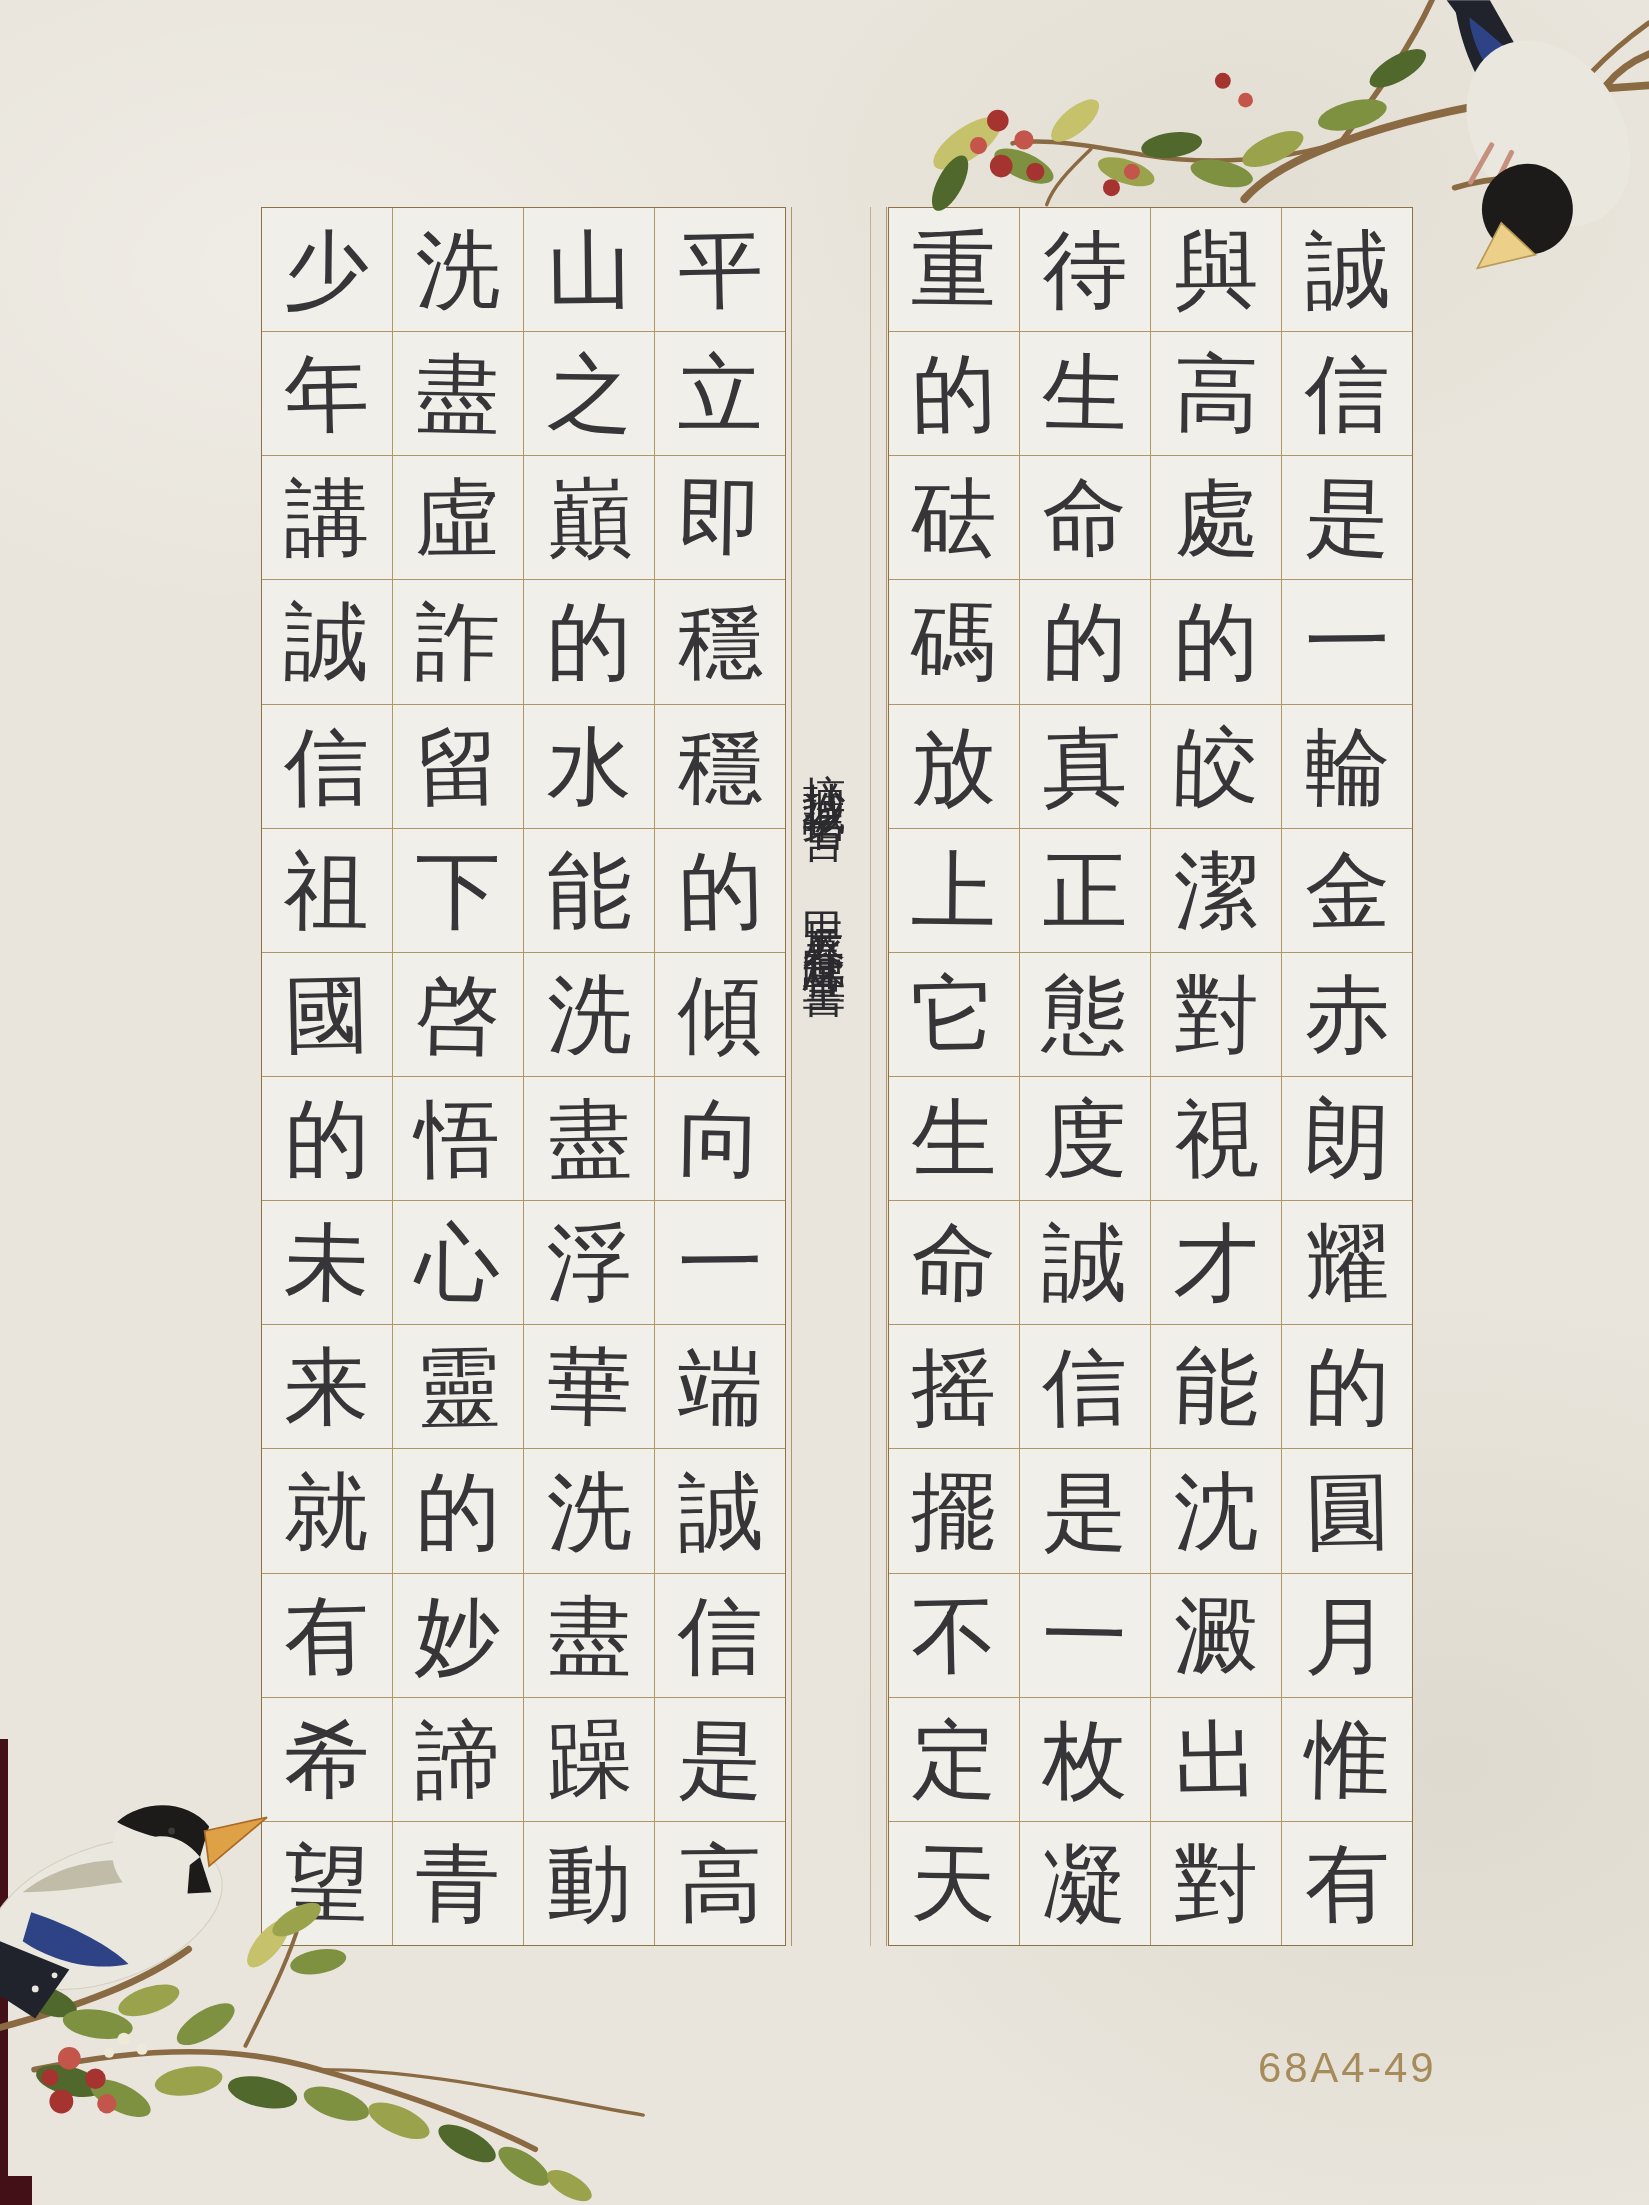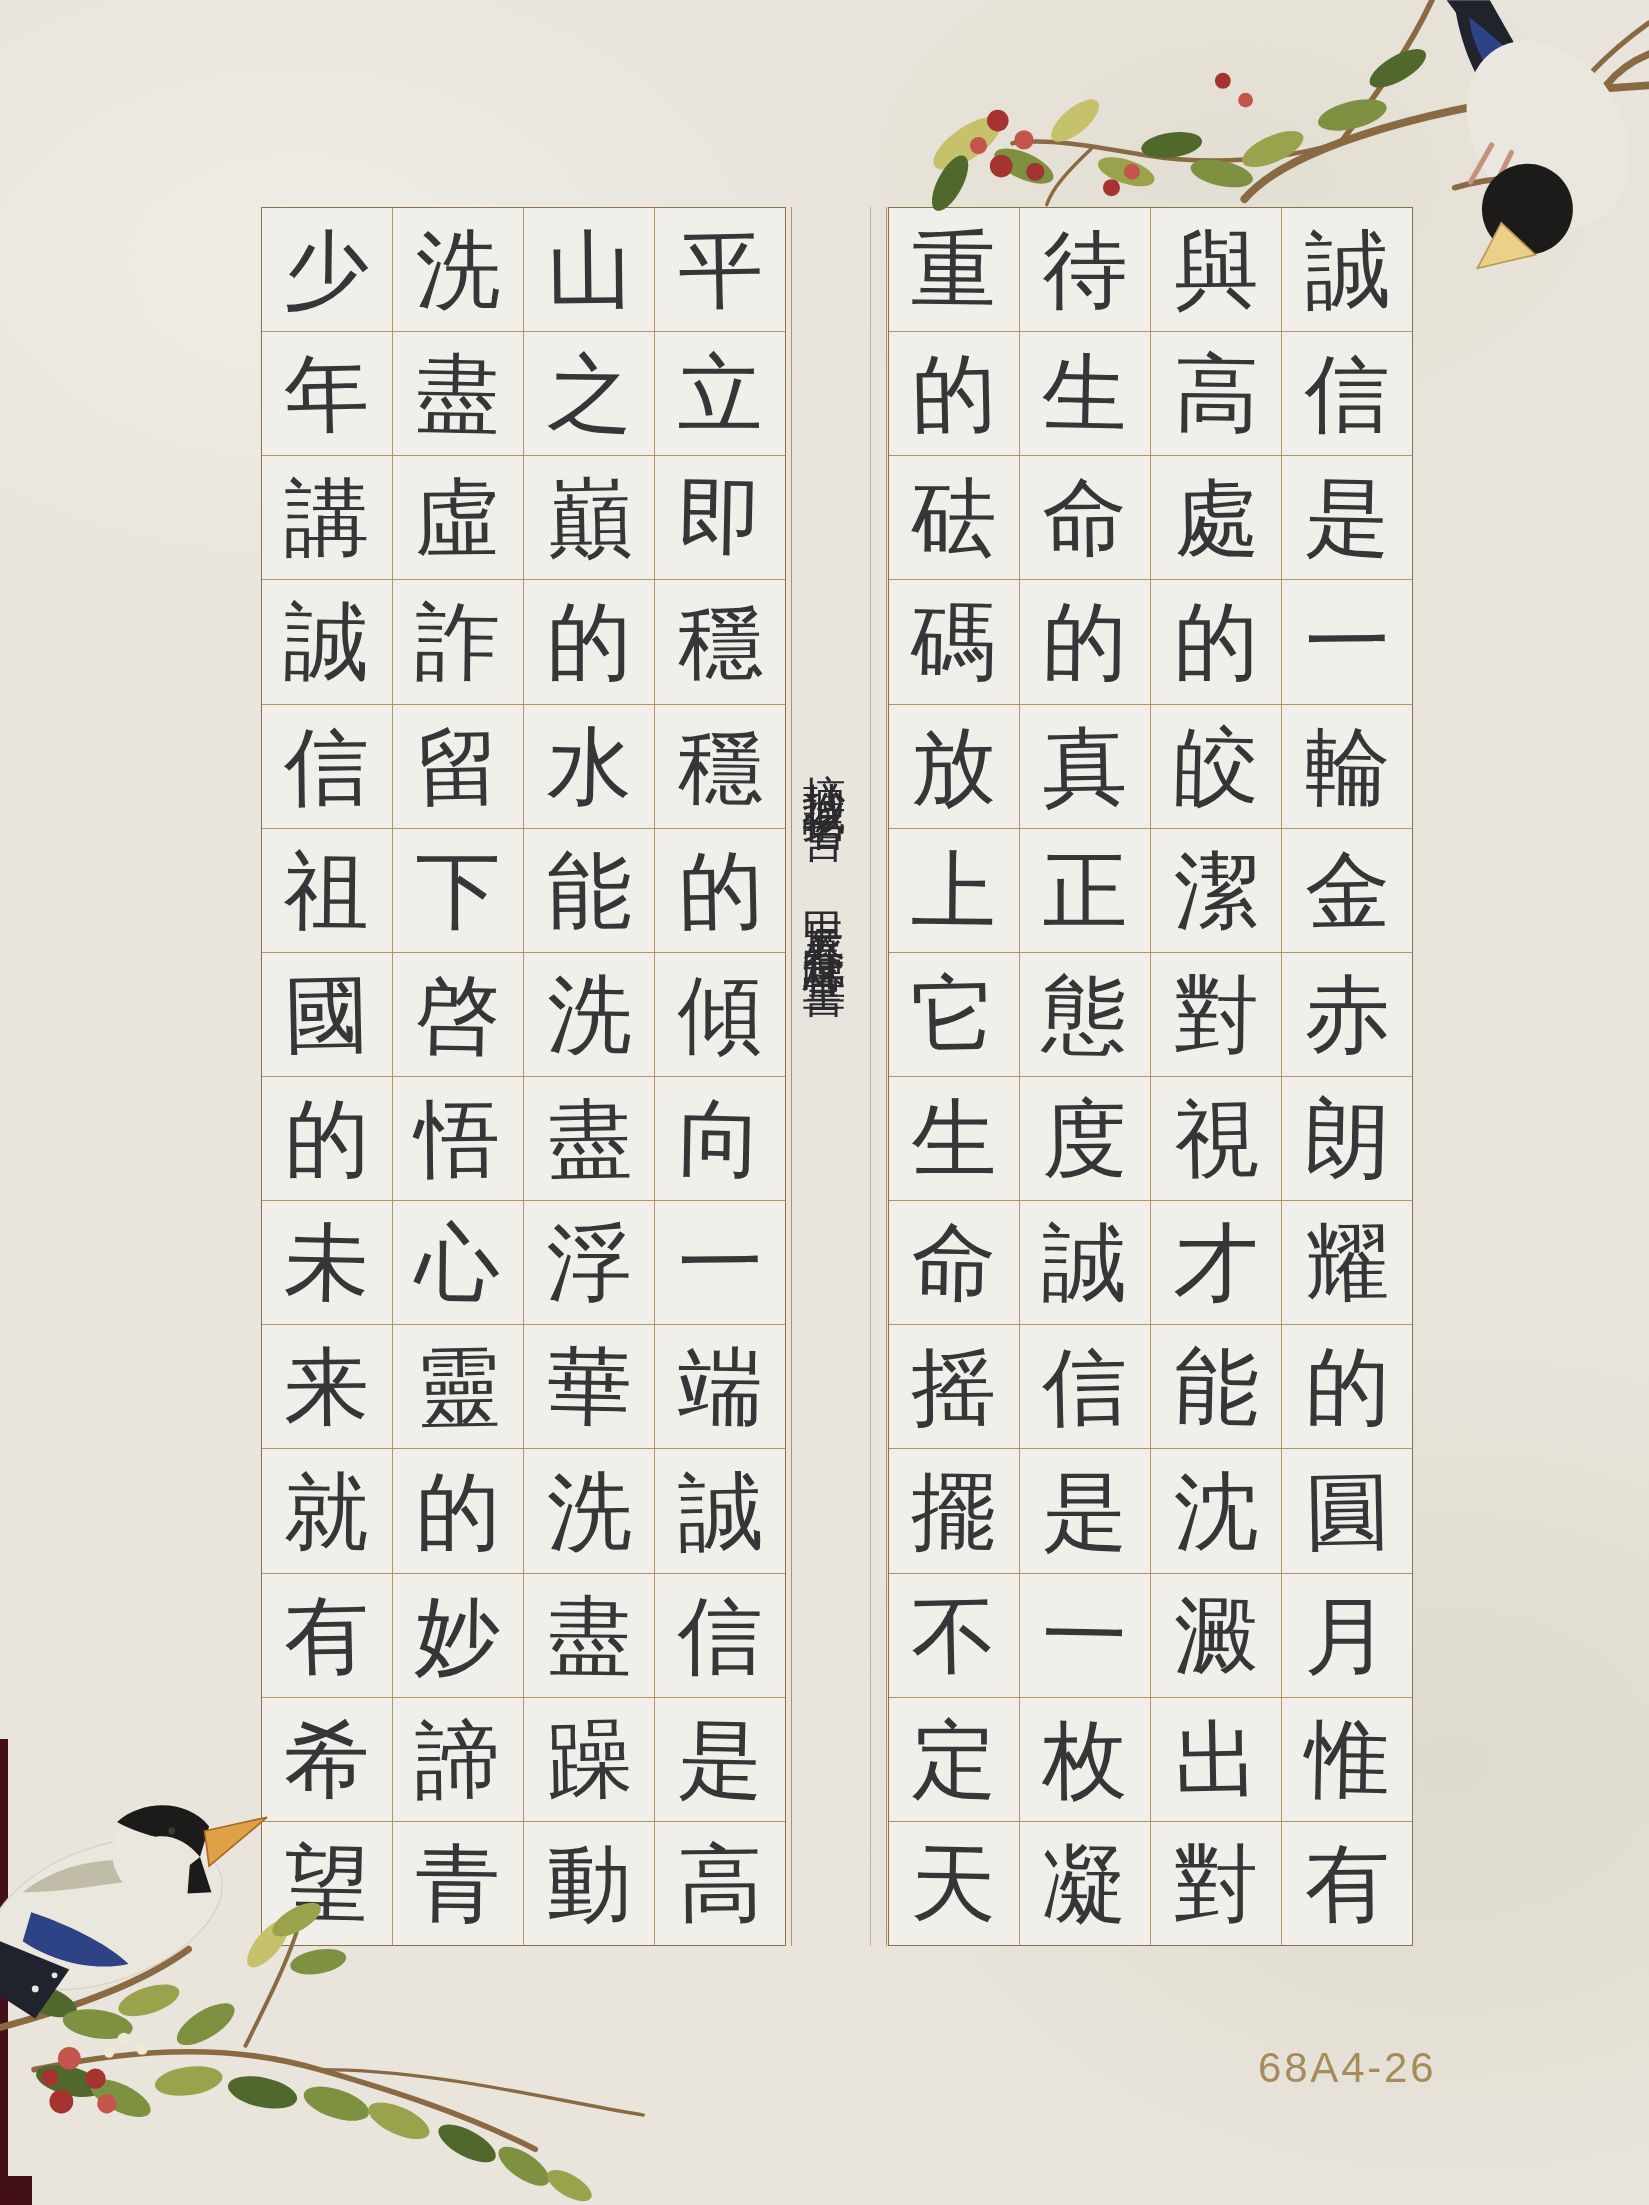--- a/index.html
+++ b/index.html
@@ -401,21 +401,21 @@
       <div class="cell" style="grid-area: 14 / 1;">
         <span class="glyph" style="transform: rotate(1.2deg);">天</span>
       </div>
     </div>
 
   <div class="strip"></div>
   <div class="inscription">
     <span>摘抄誠信名言</span><span class="sig">甲辰暮春陳桂堂書</span>
   </div>
 
-  <div class="watermark">68A4-26</div>
+  <div class="watermark">68A4-49</div>
 
   <div class="edge" style="left:0;top:1739px;width:8px;height:466px;"></div>
   <div class="edge" style="left:0;top:2176px;width:32px;height:29.6px;"></div>
 
   <svg class="decor" width="1649" height="2205" viewBox="0 0 2902 3880">
 
     <g>
       <path class="bw" stroke-width="14" d="M2902,150 C2700,162 2520,192 2360,250 C2280,280 2226,310 2190,350"></path>
       <path class="bw" stroke-width="10" d="M2520,0 C2482,82 2432,152 2360,250"></path>
       <path class="bw" stroke-width="8" d="M2360,250 C2260,282 2130,292 2010,272 C1930,258 1842,242 1782,252"></path>

